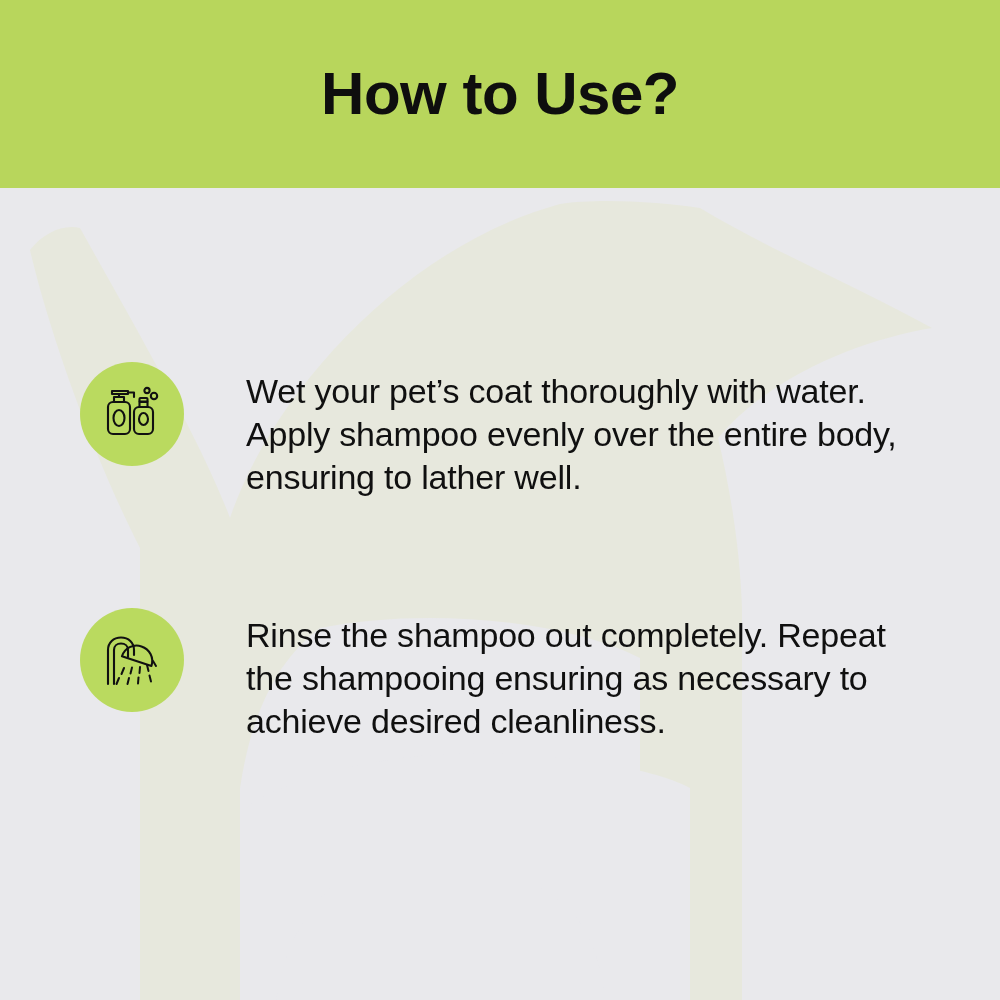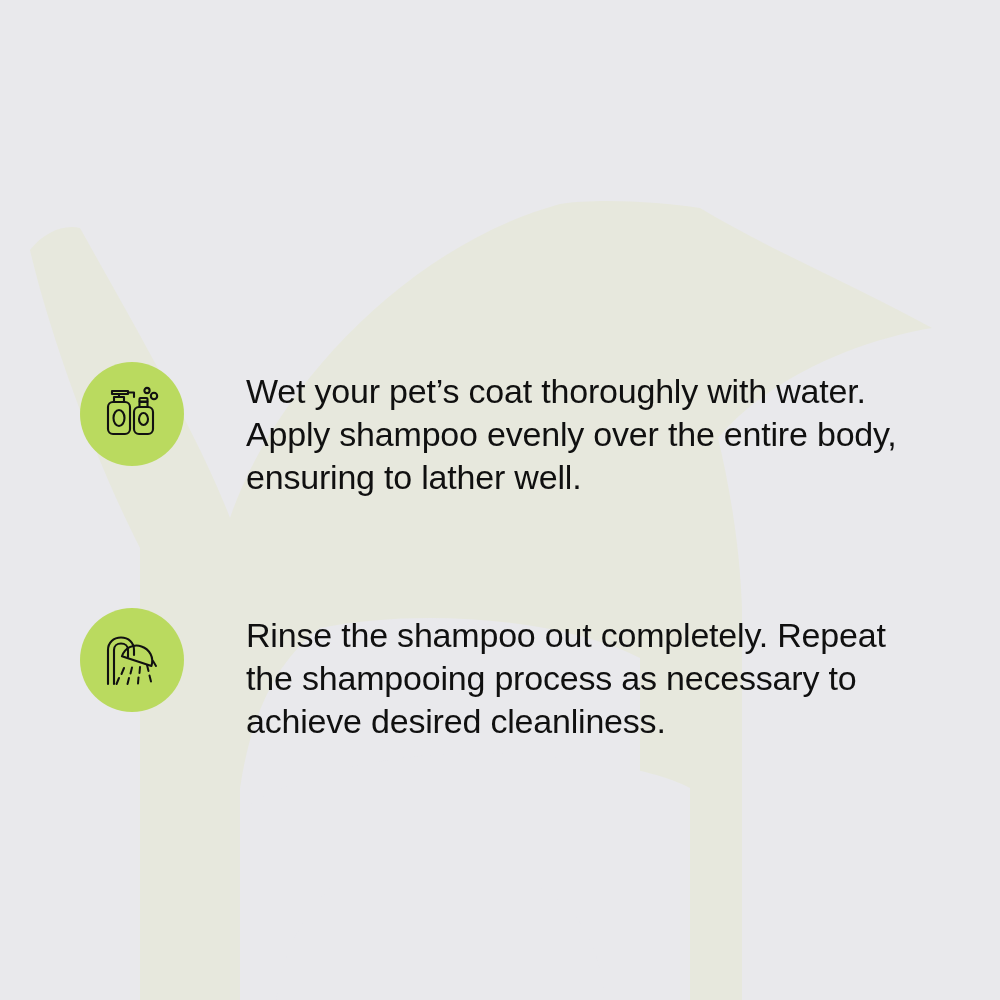--- a/index.html
+++ b/index.html
@@ -133,20 +133,23 @@
                C 600 572, 660 584, 690 600
                L 690 812
                L 605 812
                C 600 760, 580 720, 540 700
                L 330 700
                C 300 730, 282 770, 276 812
                L 246 812 Z" fill="#e9e9ec"></path>
     </svg>
   </div>
 
+  <div class="header-band">
+    <h1 class="header-title">How to Use?</h1>
+  </div>
 
   <div class="steps">
 
     <div class="step step-1">
       <div class="icon-circle">
         <span>
           <svg width="62" height="62" viewBox="0 0 62 62" fill="none" stroke="#111" stroke-width="2.1" stroke-linecap="round" stroke-linejoin="round">
 
             <rect x="7" y="19" width="22" height="32" rx="5"></rect>
 
@@ -192,17 +195,17 @@
               <path d="M28 49 L26.5 55"></path>
               <path d="M39 38 L38.5 44"></path>
               <path d="M37.5 48.5 L37 54.5"></path>
               <path d="M46 36 L47.5 42"></path>
               <path d="M48.5 46.5 L50 52.5"></path>
               <path d="M52 32 L55 37"></path>
             </g>
           </svg>
         </span>
       </div>
-      <p class="step-text">Rinse the shampoo out completely. Repeat the shampooing process as necessary to achieve desired cleanliness.</p>
+      <p class="step-text">Rinse the shampoo out completely. Repeat the shampooing ensuring as necessary to achieve desired cleanliness.</p>
     </div>
 
   </div>
 </div>
 
 </body></html>

